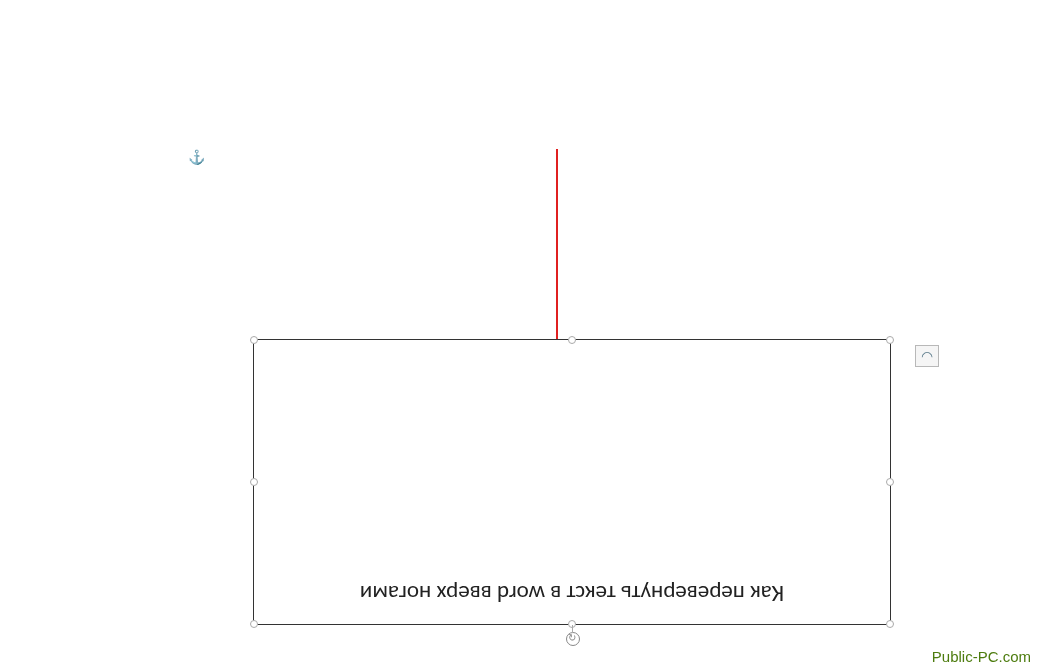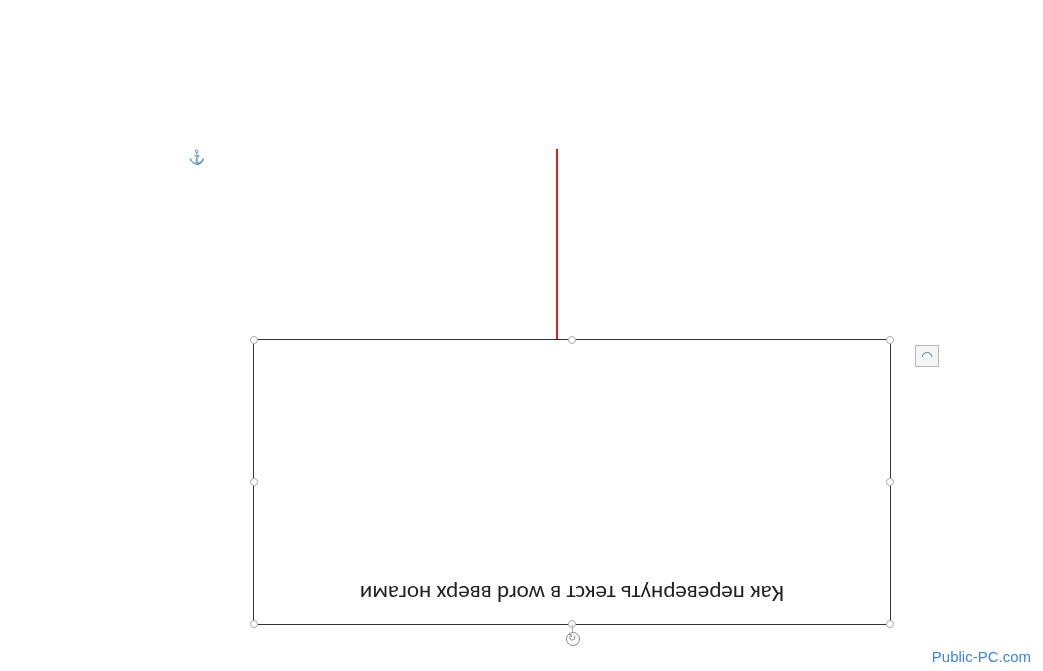--- a/index.html
+++ b/index.html
@@ -128,21 +128,21 @@
       font-size: 14px;
       color: #5a7a8a;
     }
 
     .watermark {
       position: absolute;
       right: 12px;
       bottom: 6px;
       font-size: 15px;
       font-family: Arial, sans-serif;
-      color: #3b82f6;
+      color: #4d7c0f;
     }
   </style>
 </head>
 <body>
 
 <span class="anchor-icon">⚓</span>
 
 <div class="arrow"></div>
 
 <div class="text-box">

